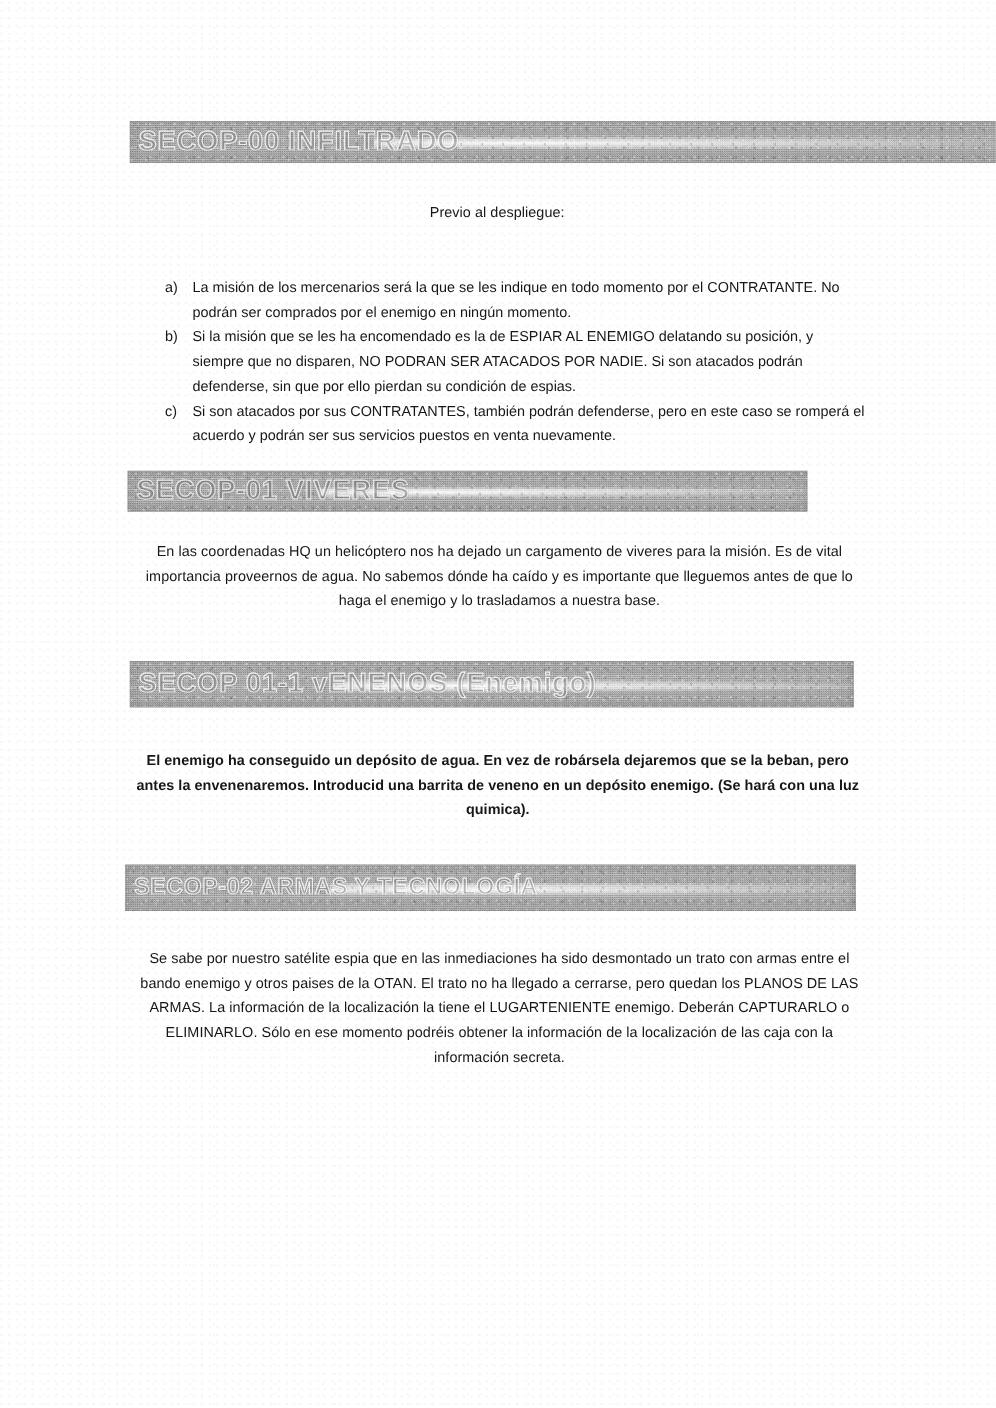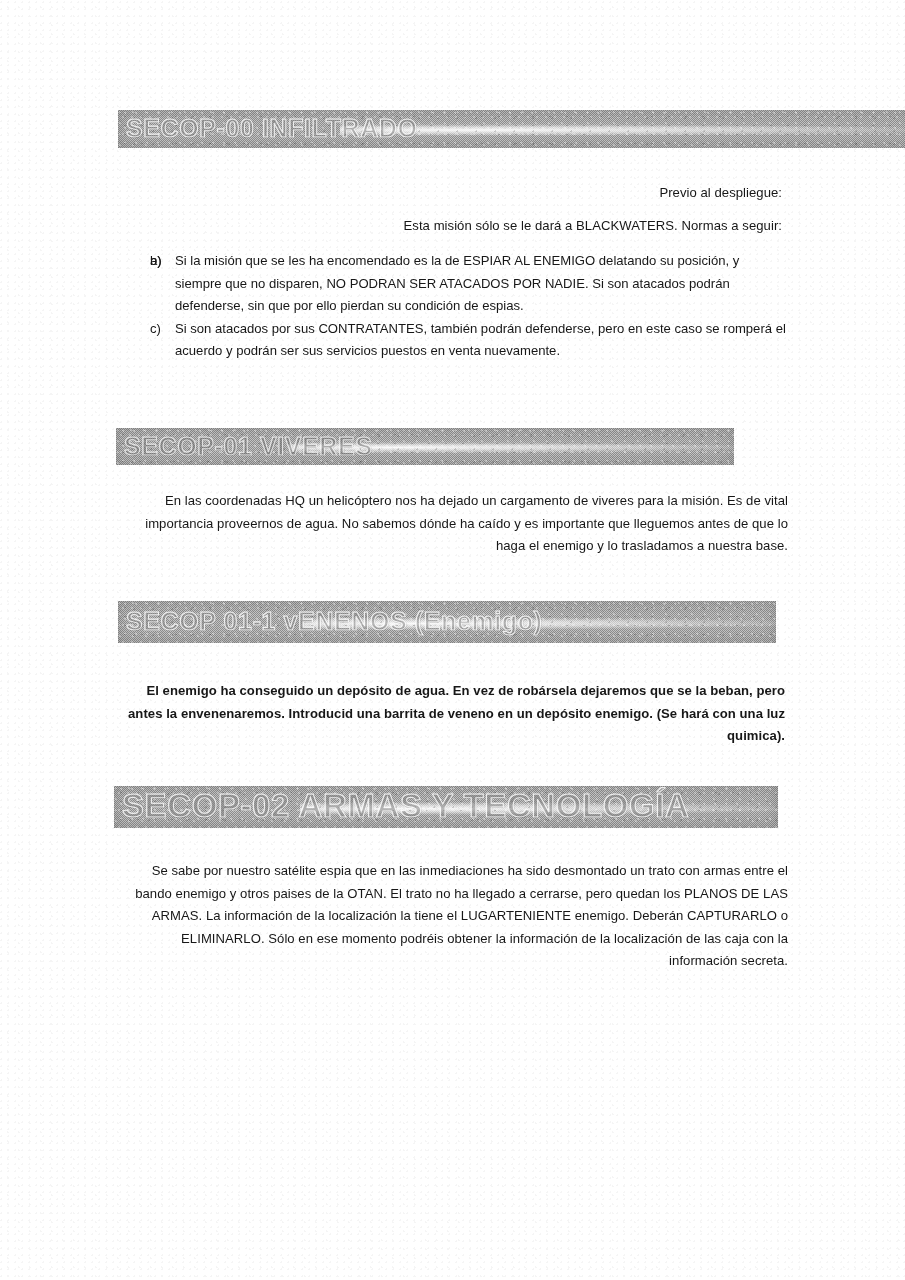--- a/index.html
+++ b/index.html
@@ -82,30 +82,30 @@
   #band-0 { left: 118px; top: 110px; width: 794px; height: 38px; }
   #band-0 .band-title { font-size: 25px; }
 
   #band-1 { left: 116px; top: 428px; width: 618px; height: 37px; }
   #band-1 .band-title { font-size: 25px; color: rgba(255,255,255,.22); -webkit-text-stroke: 1.15px rgba(255,255,255,.80); }
 
   #band-2 { left: 118px; top: 601px; width: 658px; height: 42px; }
   #band-2 .band-title { font-size: 25px; }
 
   #band-3 { left: 114px; top: 786px; width: 664px; height: 42px; }
-  #band-3 .band-title { font-size: 33px; }
+  #band-3 .band-title { font-size: 21px; }
 
   
   .para {
     position: absolute;
     font-size: 13.1px;
     line-height: 22.5px;
     color: #171717;
     letter-spacing: .05px;
-    text-align: right;
+    text-align: center;
   }
 
   #p-intro-1 { left: 122px; top: 182px; width: 660px; }
   #p-intro-2 { left: 122px; top: 215px; width: 660px; }
 
   .list {
     position: absolute;
     left: 122px;
     top: 250px;
     width: 665px;
@@ -163,25 +163,25 @@
 <body>
 
 <div class="page">
 
   <div class="band" id="band-0">
     <span class="band-title">SECOP-00 INFILTRADO</span>
   </div>
 
   <div class="para" id="p-intro-1">Previo al despliegue:</div>
 
-  <div class="para" id="p-intro-2">Esta misión sólo se le dará a BLACKWATERS. Normas a seguir:</div>
 
   <ul class="list">
     <li>
       <span class="marker">a)</span>
+      <span>La misión de los mercenarios será la que se les indique en todo momento por el CONTRATANTE. No podrán ser comprados por el enemigo en ningún momento.</span>
     </li>
     <li>
       <span class="marker">b)</span>
       <span>Si la misión que se les ha encomendado es la de ESPIAR AL ENEMIGO delatando su posición, y siempre que no disparen, NO PODRAN SER ATACADOS POR NADIE. Si son atacados podrán defenderse, sin que por ello pierdan su condición de espias.</span>
     </li>
     <li>
       <span class="marker">c)</span>
       <span>Si son atacados por sus CONTRATANTES, también podrán defenderse, pero en este caso se romperá el acuerdo y podrán ser sus servicios puestos en venta nuevamente.</span>
     </li>
   </ul>

